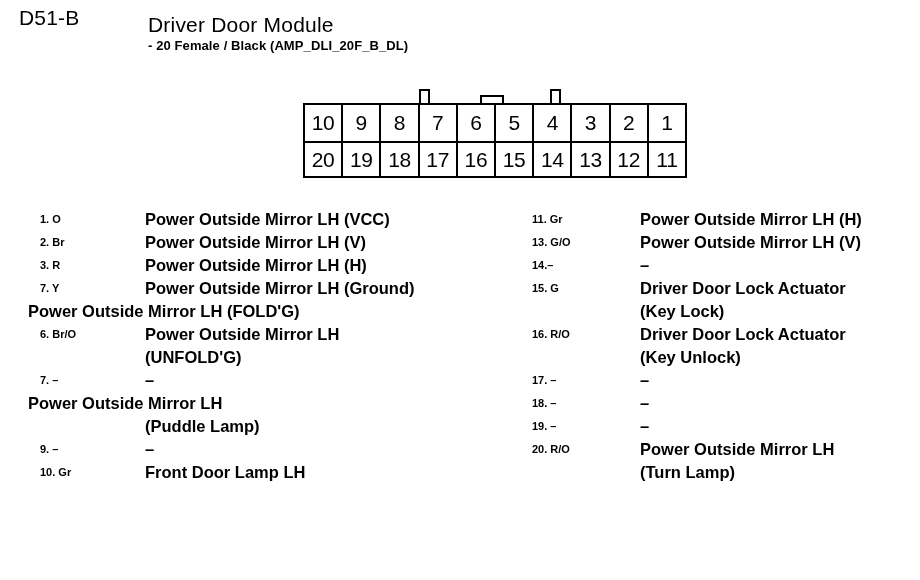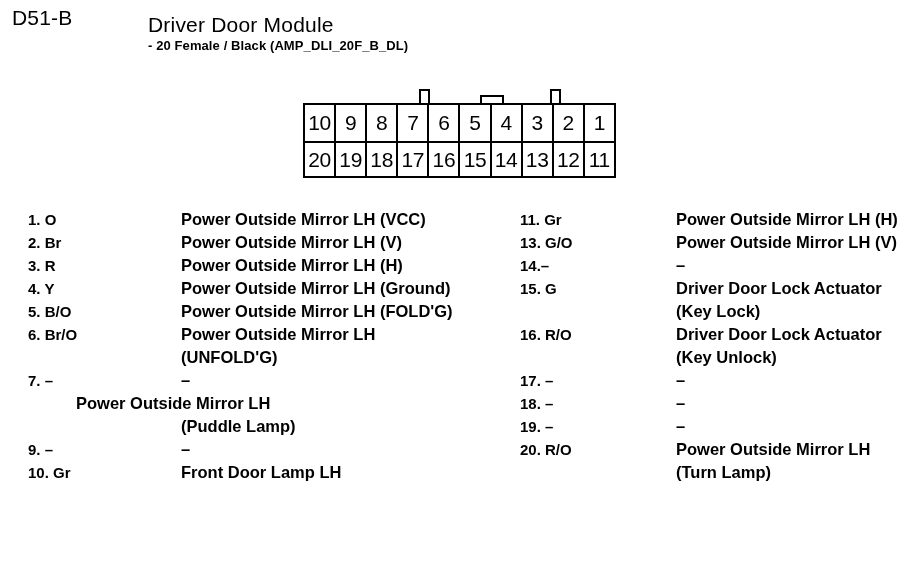--- a/index.html
+++ b/index.html
@@ -14,21 +14,21 @@
     overflow: hidden;
     font-family: "Liberation Sans", sans-serif;
     color: #000000;
     -webkit-font-smoothing: antialiased;
   }
 
   
   #header-block { position: absolute; left: 0; top: 0; width: 920px; }
   #connector-code {
     position: absolute;
-    left: 12px;
+    left: 19px;
     top: 6px;
     font-size: 21px;
     font-weight: 400;
     letter-spacing: 0.2px;
     white-space: nowrap;
   }
   #module-title {
     position: absolute;
     left: 148px;
     top: 13px;
@@ -67,21 +67,21 @@
     bottom: 0;
     border: 2px solid #000000;
     border-bottom: none;
     background: #ffffff;
     box-sizing: border-box;
   }
   #connector-body {
     position: absolute;
     left: 0;
     top: 17px;
-    width: 313px;
+    width: 384px;
     height: 75px;
     border: 2px solid #000000;
     box-sizing: border-box;
     background: #ffffff;
   }
   .pin-row {
     display: flex;
     width: 100%;
     height: 50%;
     box-sizing: border-box;
@@ -110,34 +110,34 @@
   #pin-list-right { left: 520px; width: 400px; }
 
   .pin-entry { position: relative; }
   .pin-line {
     display: flex;
     height: 23px;
     align-items: flex-start;
   }
   .pin-label {
     flex: 0 0 auto;
-    font-size: 15px;
+    font-size: 11px;
     font-weight: bold;
     line-height: 21px;
     white-space: nowrap;
+    margin-left: 12px;
   }
   #pin-list-left  .pin-label { width: 105px; }
   #pin-list-right .pin-label { width: 108px; }
   .pin-desc {
     flex: 1 1 auto;
     font-size: 16.5px;
     font-weight: bold;
     line-height: 21px;
     white-space: nowrap;
-    margin-left: 48px;
   }
   .pin-desc.cont { padding-left: 0; }
   .pin-label.spacer { visibility: hidden; }
 </style>
 </head>
 <body>
 
 <div id="header-block">
   <div id="connector-code">D51-B</div>
   <div id="module-title">Driver Door Module</div>
@@ -192,27 +192,26 @@
       </div>
     </div>
     <div class="pin-entry">
       <div class="pin-line">
         <div class="pin-label">3. R</div>
         <div class="pin-desc">Power Outside Mirror LH (H)</div>
       </div>
     </div>
     <div class="pin-entry">
       <div class="pin-line">
-        <div class="pin-label">4. Y</div>
+        <div class="pin-label">7. Y</div>
         <div class="pin-desc">Power Outside Mirror LH (Ground)</div>
       </div>
     </div>
     <div class="pin-entry">
       <div class="pin-line">
-        <div class="pin-label">5. B/O</div>
         <div class="pin-desc">Power Outside Mirror LH (FOLD'G)</div>
       </div>
     </div>
     <div class="pin-entry">
       <div class="pin-line">
         <div class="pin-label">6. Br/O</div>
         <div class="pin-desc">Power Outside Mirror LH</div>
       </div>
       <div class="pin-line">
         <div class="pin-label spacer">6. Br/O</div>

